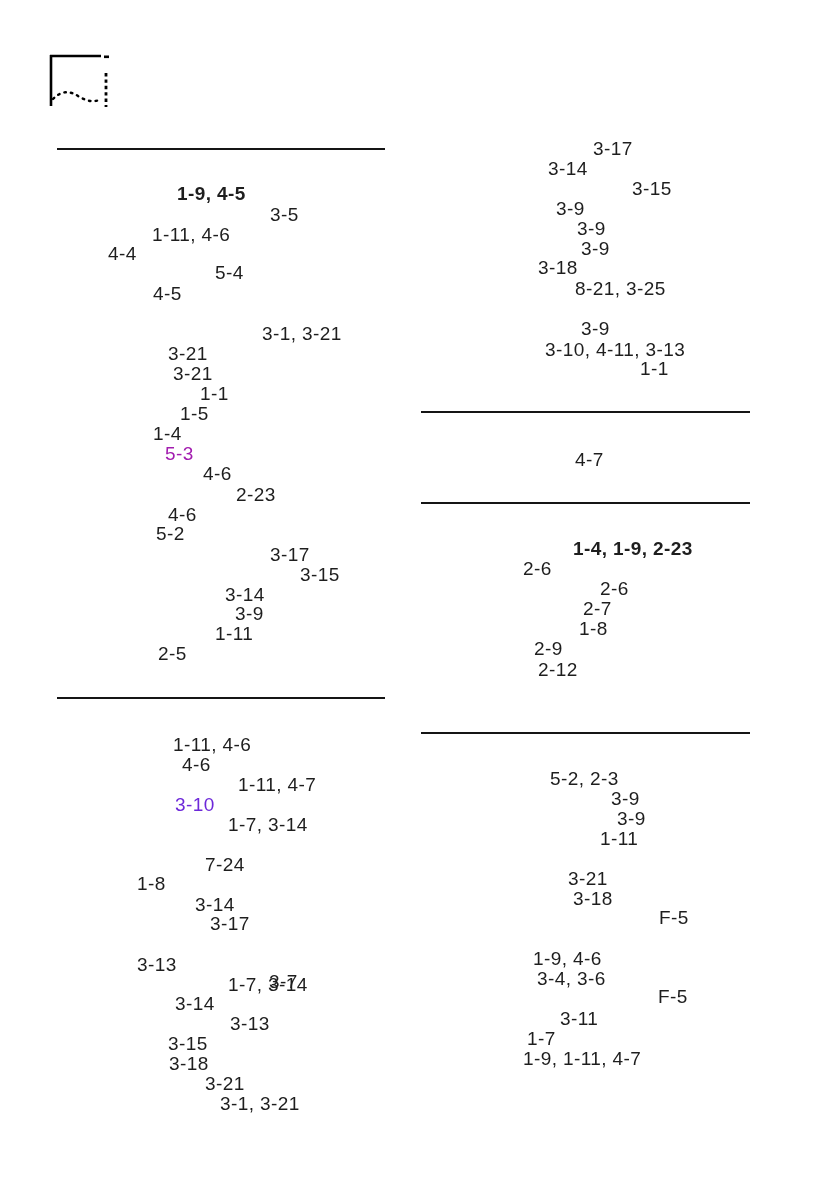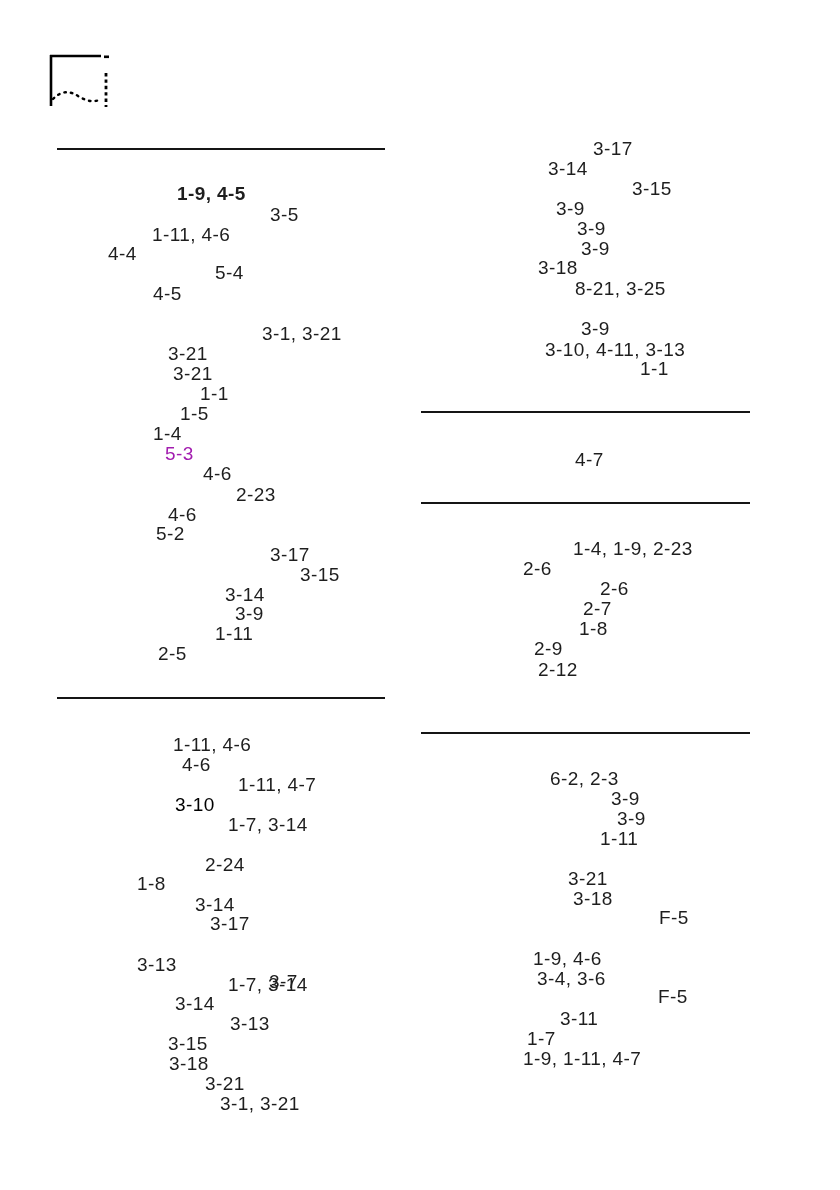--- a/index.html
+++ b/index.html
@@ -76,23 +76,23 @@
       <span class="ref" style="left: 156px; top: 524px; color: rgb(30, 30, 30);">5-2</span>
       <span class="ref" style="left: 270px; top: 545px; color: rgb(30, 30, 30);">3-17</span>
       <span class="ref" style="left: 300px; top: 565px; color: rgb(30, 30, 30);">3-15</span>
       <span class="ref" style="left: 225px; top: 585px; color: rgb(30, 30, 30);">3-14</span>
       <span class="ref" style="left: 235px; top: 604px; color: rgb(30, 30, 30);">3-9</span>
       <span class="ref" style="left: 215px; top: 624px; color: rgb(30, 30, 30);">1-11</span>
       <span class="ref" style="left: 158px; top: 644px; color: rgb(30, 30, 30);">2-5</span>
       <span class="ref" style="left: 173px; top: 735px; color: rgb(30, 30, 30);">1-11, 4-6</span>
       <span class="ref" style="left: 182px; top: 755px; color: rgb(30, 30, 30);">4-6</span>
       <span class="ref" style="left: 238px; top: 775px; color: rgb(30, 30, 30);">1-11, 4-7</span>
-      <span class="ref" style="left: 175px; top: 795px; color: #000000;">3-10</span>
+      <span class="ref" style="left: 175px; top: 795px; color: #6d28d9;">3-10</span>
       <span class="ref" style="left: 228px; top: 815px; color: rgb(30, 30, 30);">1-7, 3-14</span>
-      <span class="ref" style="left: 205px; top: 855px; color: rgb(30, 30, 30);">2-24</span>
+      <span class="ref" style="left: 205px; top: 855px; color: rgb(30, 30, 30);">7-24</span>
       <span class="ref" style="left: 137px; top: 874px; color: rgb(30, 30, 30);">1-8</span>
       <span class="ref" style="left: 195px; top: 895px; color: rgb(30, 30, 30);">3-14</span>
       <span class="ref" style="left: 210px; top: 914px; color: rgb(30, 30, 30);">3-17</span>
       <span class="ref" style="left: 269px; top: 934px; color: rgb(30, 30, 30); margin-top: 38px;">3-7</span>
       <span class="ref" style="left: 137px; top: 955px; color: rgb(30, 30, 30);">3-13</span>
       <span class="ref" style="left: 228px; top: 975px; color: rgb(30, 30, 30);">1-7, 3-14</span>
       <span class="ref" style="left: 175px; top: 994px; color: rgb(30, 30, 30);">3-14</span>
       <span class="ref" style="left: 230px; top: 1014px; color: rgb(30, 30, 30);">3-13</span>
       <span class="ref" style="left: 168px; top: 1034px; color: rgb(30, 30, 30);">3-15</span>
       <span class="ref" style="left: 169px; top: 1054px; color: rgb(30, 30, 30);">3-18</span>
@@ -106,28 +106,28 @@
       <span class="ref" style="left: 632px; top: 179px; color: rgb(30, 30, 30);">3-15</span>
       <span class="ref" style="left: 556px; top: 199px; color: rgb(30, 30, 30);">3-9</span>
       <span class="ref" style="left: 577px; top: 219px; color: rgb(30, 30, 30);">3-9</span>
       <span class="ref" style="left: 581px; top: 239px; color: rgb(30, 30, 30);">3-9</span>
       <span class="ref" style="left: 538px; top: 258px; color: rgb(30, 30, 30);">3-18</span>
       <span class="ref" style="left: 575px; top: 279px; color: rgb(30, 30, 30);">8-21, 3-25</span>
       <span class="ref" style="left: 581px; top: 319px; color: rgb(30, 30, 30);">3-9</span>
       <span class="ref" style="left: 545px; top: 340px; color: rgb(30, 30, 30);">3-10, 4-11, 3-13</span>
       <span class="ref" style="left: 640px; top: 359px; color: rgb(30, 30, 30);">1-1</span>
       <span class="ref" style="left: 575px; top: 450px; color: rgb(30, 30, 30);">4-7</span>
-      <span class="ref" style="left: 573px; top: 539px; color: rgb(30, 30, 30);">1-4, 1-9, 2-23</span>
+      <span class="ref" style="left: 573px; top: 539px; color: rgb(30, 30, 30); font-weight: bold;">1-4, 1-9, 2-23</span>
       <span class="ref" style="left: 523px; top: 559px; color: rgb(30, 30, 30);">2-6</span>
       <span class="ref" style="left: 600px; top: 579px; color: rgb(30, 30, 30);">2-6</span>
       <span class="ref" style="left: 583px; top: 599px; color: rgb(30, 30, 30);">2-7</span>
       <span class="ref" style="left: 579px; top: 619px; color: rgb(30, 30, 30);">1-8</span>
       <span class="ref" style="left: 534px; top: 639px; color: rgb(30, 30, 30);">2-9</span>
       <span class="ref" style="left: 538px; top: 660px; color: rgb(30, 30, 30);">2-12</span>
-      <span class="ref" style="left: 550px; top: 769px; color: rgb(30, 30, 30);">6-2, 2-3</span>
+      <span class="ref" style="left: 550px; top: 769px; color: rgb(30, 30, 30);">5-2, 2-3</span>
       <span class="ref" style="left: 611px; top: 789px; color: rgb(30, 30, 30);">3-9</span>
       <span class="ref" style="left: 617px; top: 809px; color: rgb(30, 30, 30);">3-9</span>
       <span class="ref" style="left: 600px; top: 829px; color: rgb(30, 30, 30);">1-11</span>
       <span class="ref" style="left: 568px; top: 869px; color: rgb(30, 30, 30);">3-21</span>
       <span class="ref" style="left: 573px; top: 889px; color: rgb(30, 30, 30);">3-18</span>
       <span class="ref" style="left: 659px; top: 908px; color: rgb(30, 30, 30);">F-5</span>
       <span class="ref" style="left: 533px; top: 949px; color: rgb(30, 30, 30);">1-9, 4-6</span>
       <span class="ref" style="left: 537px; top: 969px; color: rgb(30, 30, 30);">3-4, 3-6</span>
       <span class="ref" style="left: 658px; top: 987px; color: rgb(30, 30, 30);">F-5</span>
       <span class="ref" style="left: 560px; top: 1009px; color: rgb(30, 30, 30);">3-11</span>

